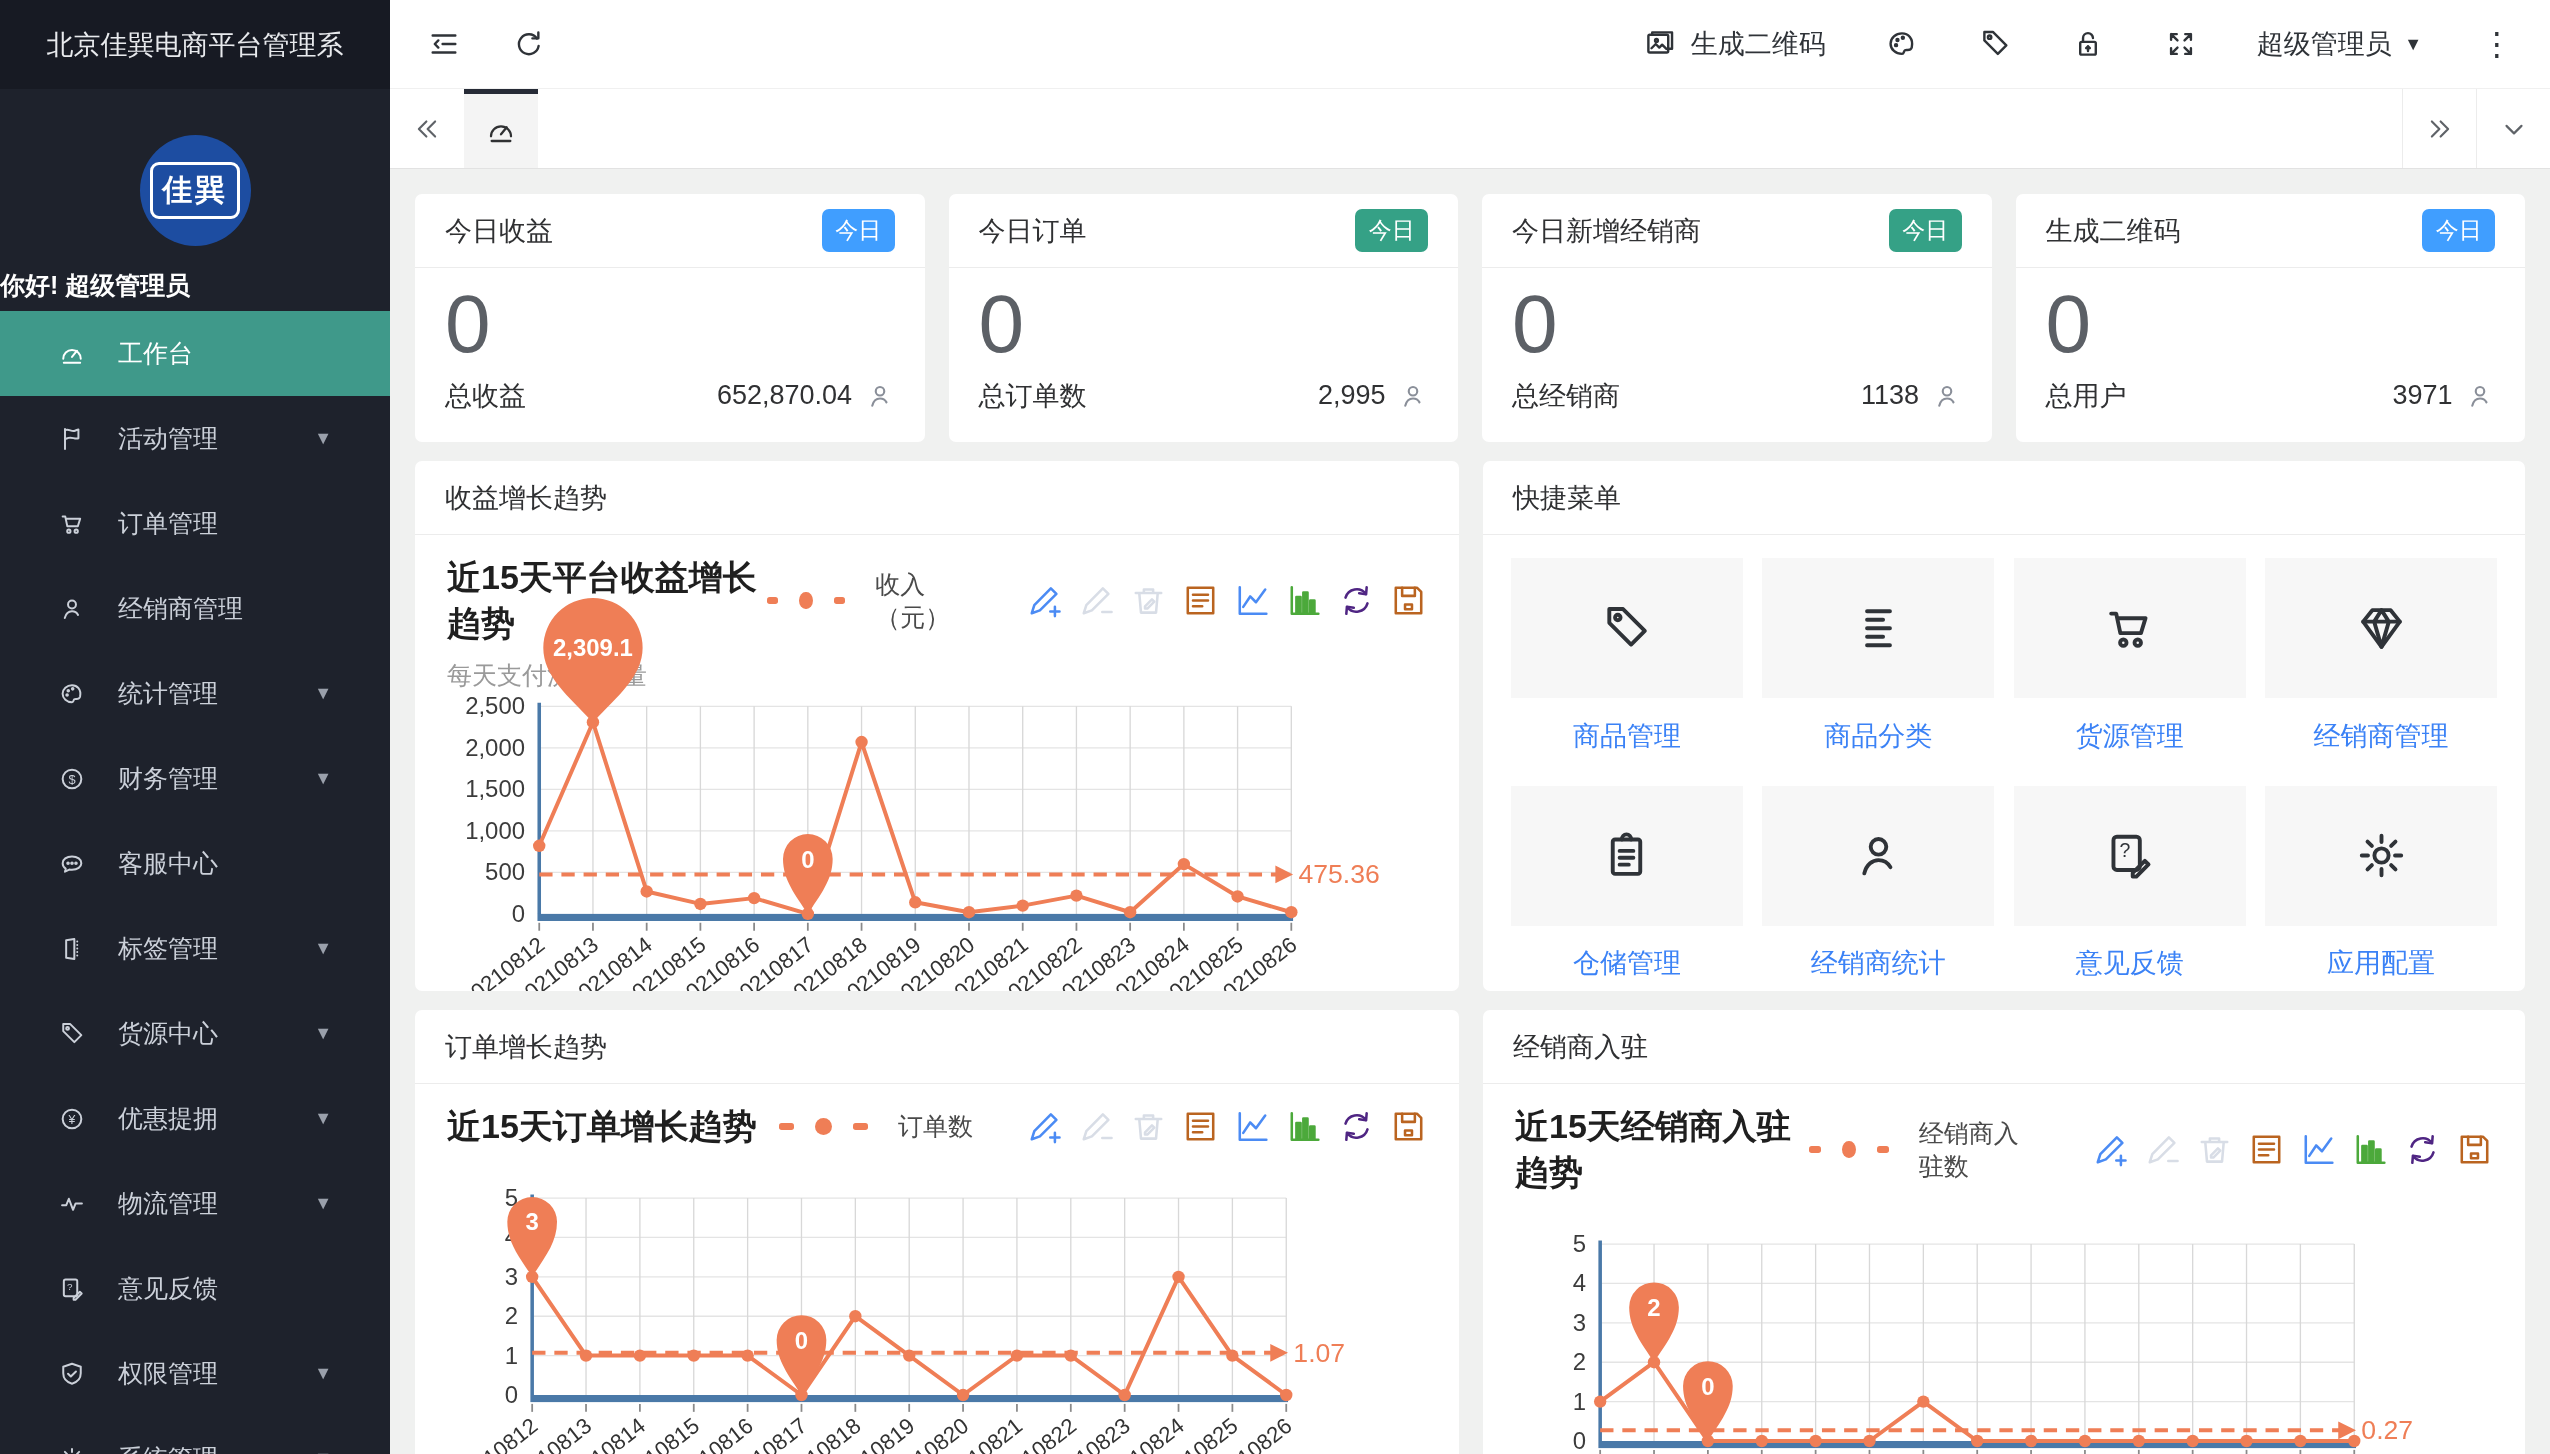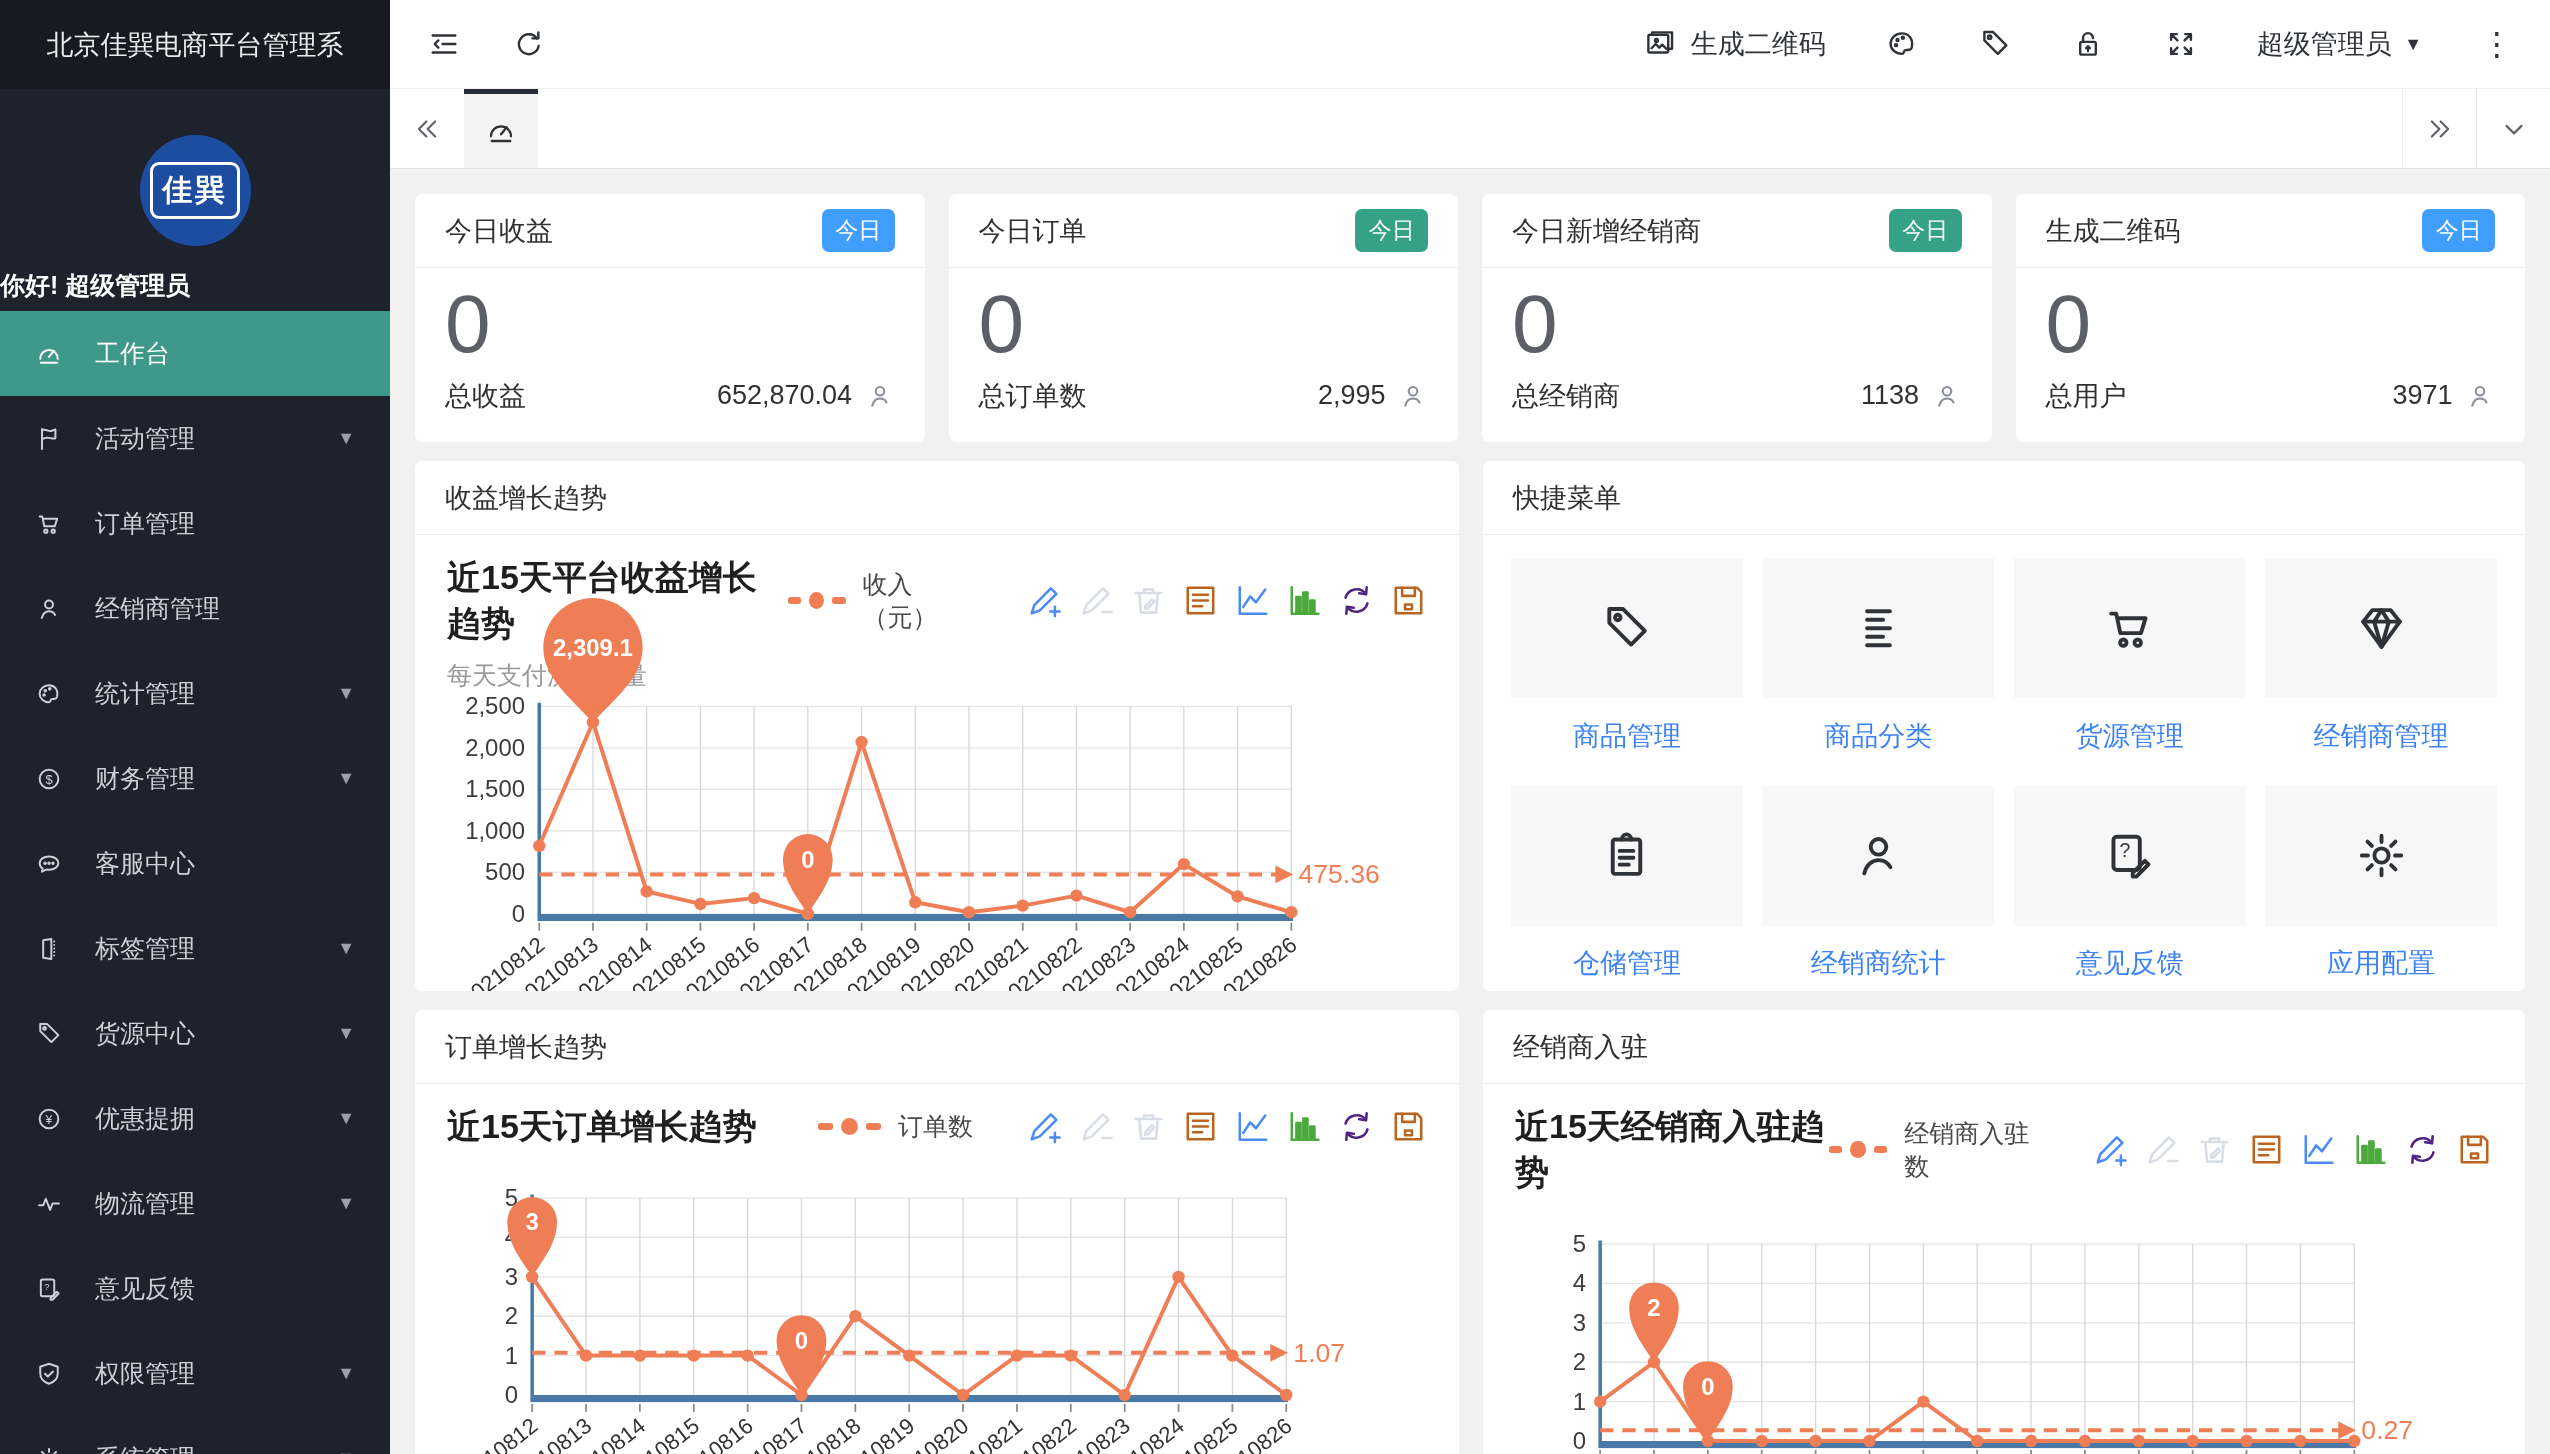--- a/index.html
+++ b/index.html
@@ -10,21 +10,21 @@
   .sidebar { position:absolute; left:0; top:0; width:390px; height:1454px; background:#1E222C; z-index:5; }
   .side-title { height:89px; background:#171A23; color:#E8EAED; font-size:27px;
     display:flex; align-items:center; justify-content:center; white-space:nowrap; overflow:hidden; }
   .logo-wrap { display:flex; justify-content:center; margin-top:46px; }
   .logo-circle { width:111px; height:111px; border-radius:50%; background:#1D4DA1;
     display:flex; align-items:center; justify-content:center; }
   .logo-inner { border:3.5px solid #fff; border-radius:9px; padding:5.3px 9px; color:#fff;
     font-weight:bold; font-size:30px; letter-spacing:2.7px; }
   .side-greeting { margin-top:23px; text-align:left; color:#fff; font-size:25px; font-weight:bold; }
   .menu { margin-top:9px; }
-  .menu-item { height:85px; display:flex; align-items:center; padding:0 35px; color:#CBD0D9;
+  .menu-item { height:85px; display:flex; align-items:center; padding:0 58px; color:#CBD0D9;
     font-size:25px; cursor:pointer; }
   .menu-item .mi-icon { width:28px; height:28px; margin-right:32px; flex:0 0 auto; display:flex; }
   .menu-item .mi-icon svg { width:28px; height:28px; }
   .menu-item .mi-arrow { margin-left:auto; font-size:18px; color:#9AA0AB; }
   .menu-item.active { background:#3F998A; color:#fff; }
 
   
   .main { position:absolute; left:390px; top:0; width:2160px; height:1454px; }
   .topbar { height:89px; background:#fff; display:flex; align-items:center; padding:0 37px;
     border-bottom:0.9px solid #f0f0f0; }
@@ -63,21 +63,21 @@
   .charts-row { display:grid; grid-template-columns:1044px 1fr; gap:24px; margin-top:19px; }
   .panel { background:#fff; border-radius:7px; overflow:hidden; }
   .panel.h-row2 { height:530px; }
   .panel.h-row3 { height:568px; }
   .panel-head { height:74px; display:flex; align-items:center; padding:0 30px;
     border-bottom:0.9px solid #ececec; font-size:27px; color:#303133; }
   .panel-body { padding:19.5px 32px 0; position:relative; }
 
   .chart-titlerow { display:flex; align-items:center; }
   .chart-title { font-size:34px; font-weight:bold; color:#1f1f1f; }
-  .legend { display:flex; align-items:center; gap:8px; margin-left:auto; }
+  .legend { display:flex; align-items:center; gap:21px; margin-left:auto; }
   .legend .dash { width:15px; height:6.2px; border-radius:2.7px; background:#EF7E56; }
   .legend .dot { width:17px; height:17px; border-radius:50%; background:#EF7E56; }
   .legend-label { font-size:25px; color:#4a4a4a; margin-left:9px; }
   .toolbox { display:flex; align-items:center; gap:15px; margin-left:auto; }
   .legend + .toolbox, .legend ~ .toolbox { margin-left:53px; }
   .toolbox .tb-icon { width:37px; height:37px; cursor:pointer; }
   .toolbox .tb-icon svg { width:37px; height:37px; }
   .chart-subtitle { font-size:25px; color:#9a9a9a; margin-top:12.4px; }
   .chart-area { position:relative; }
   .chart-area svg { overflow:visible; display:block; }

